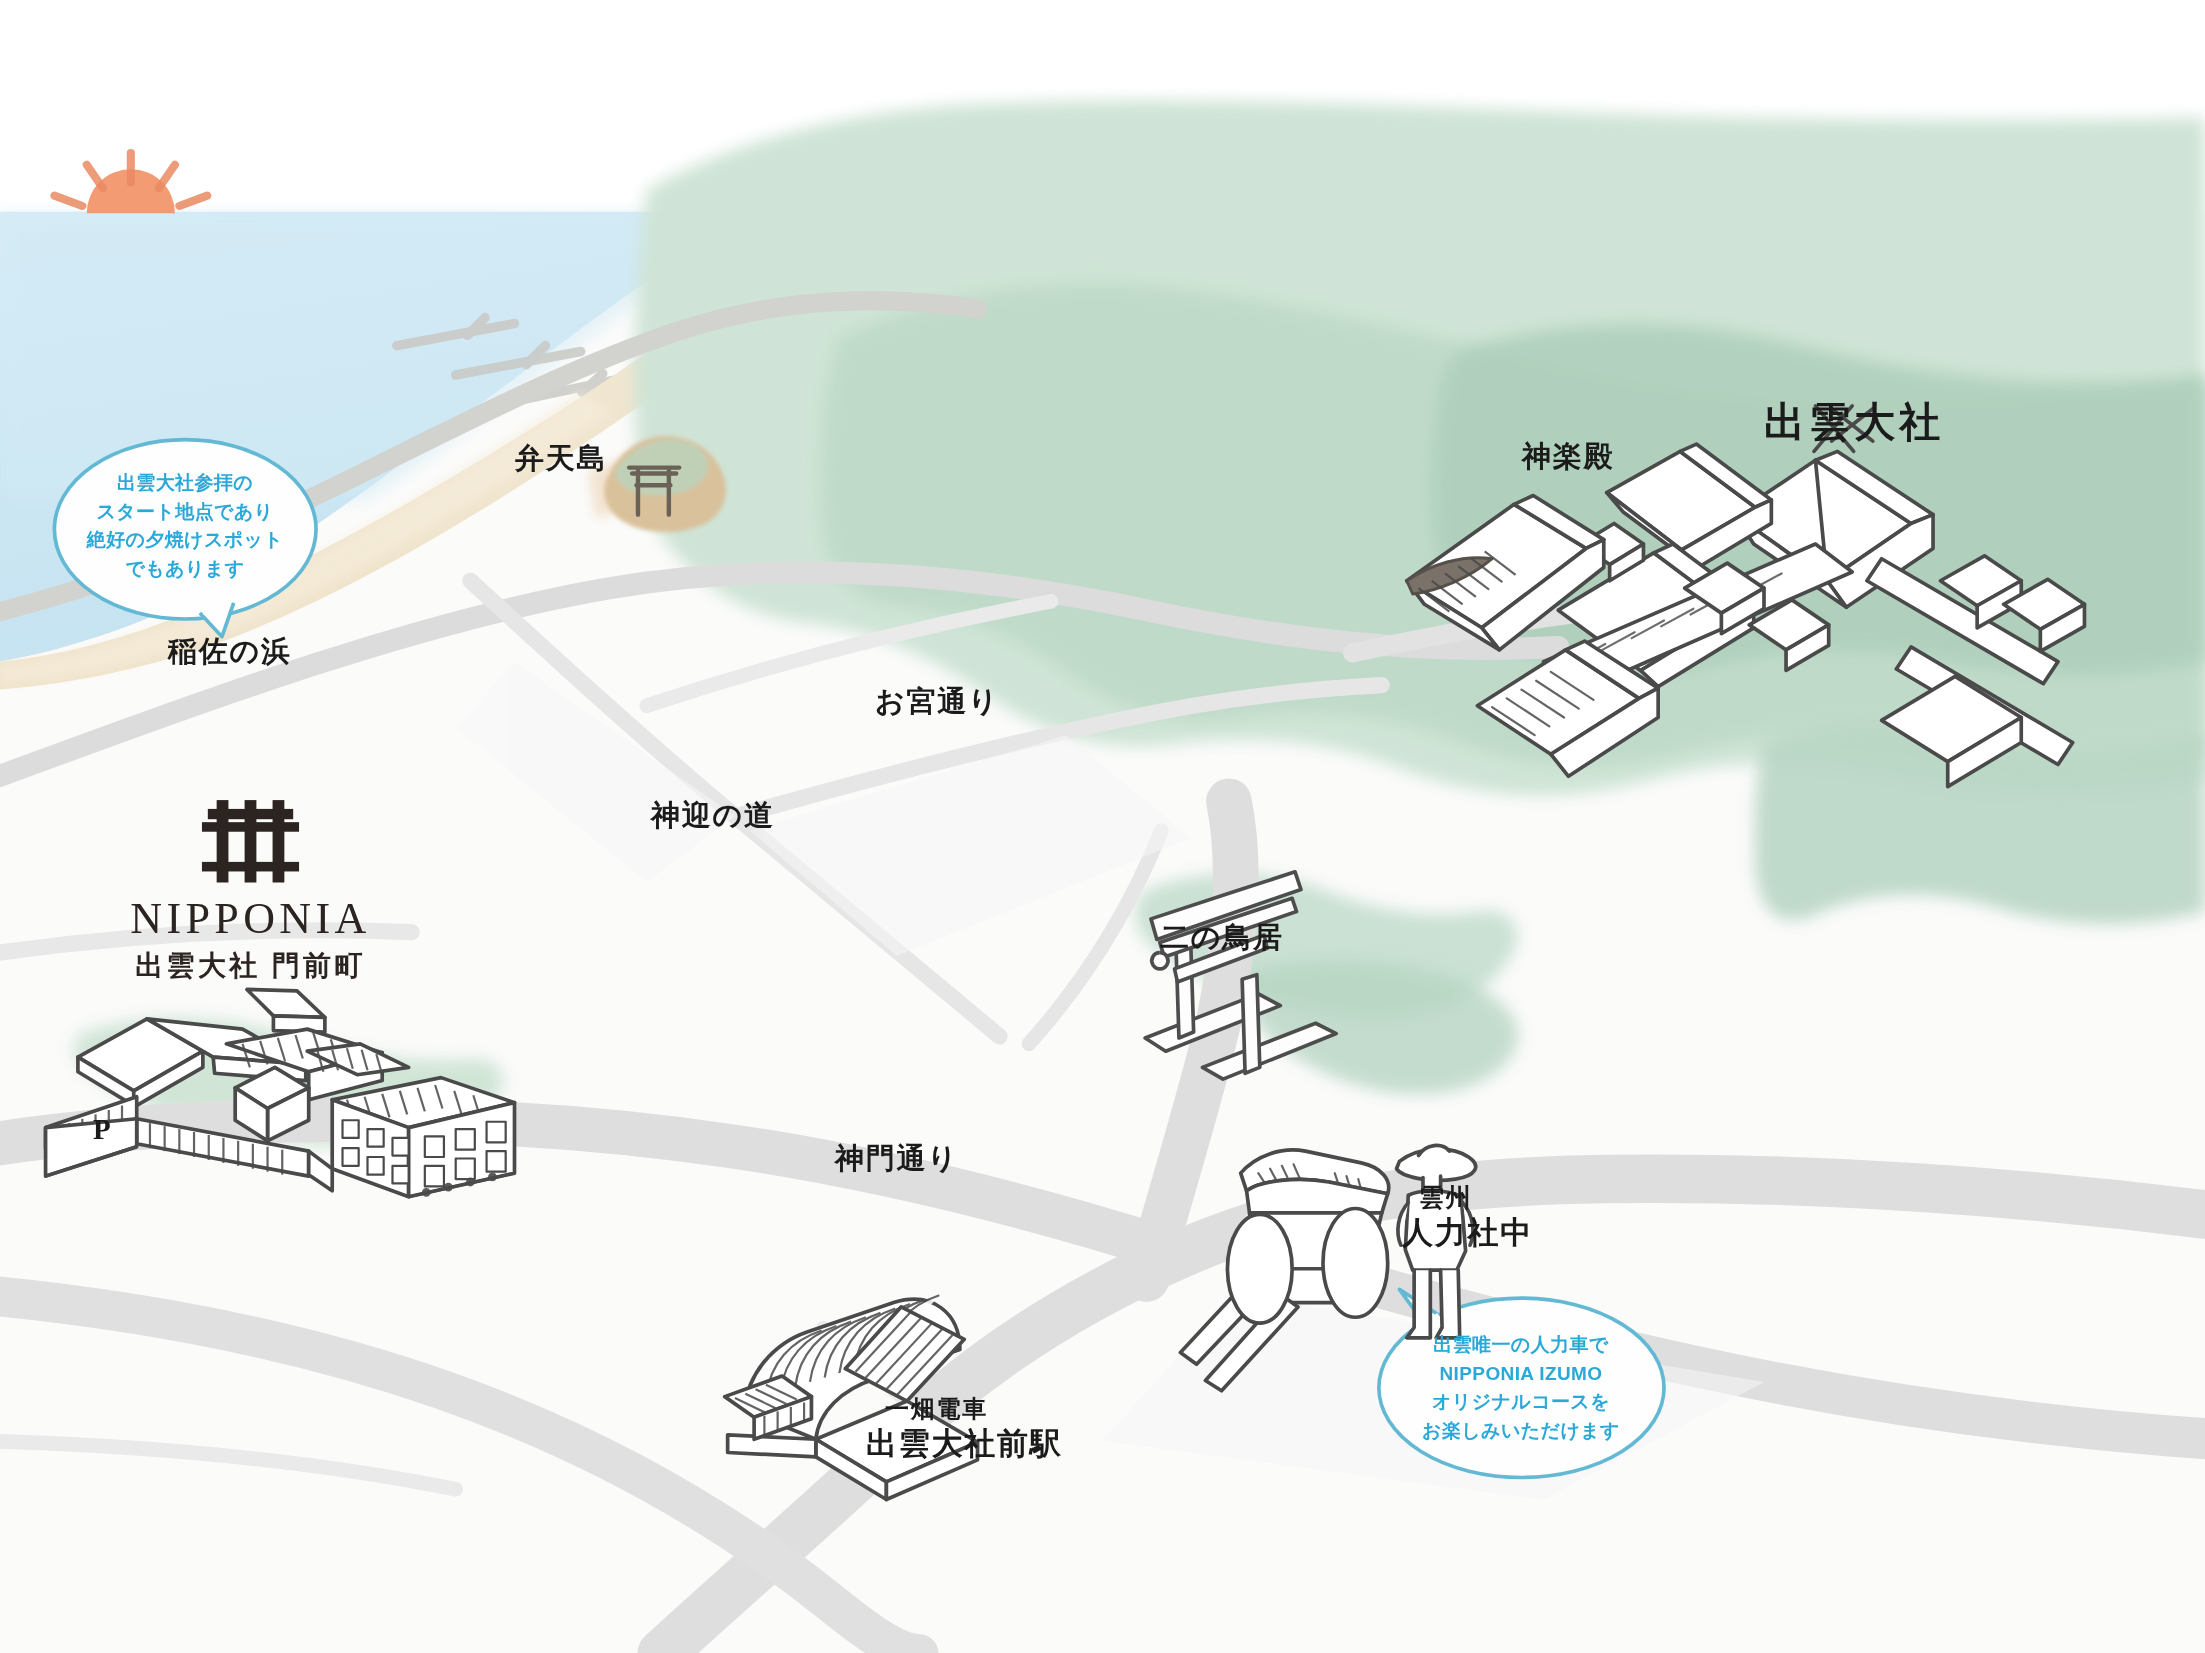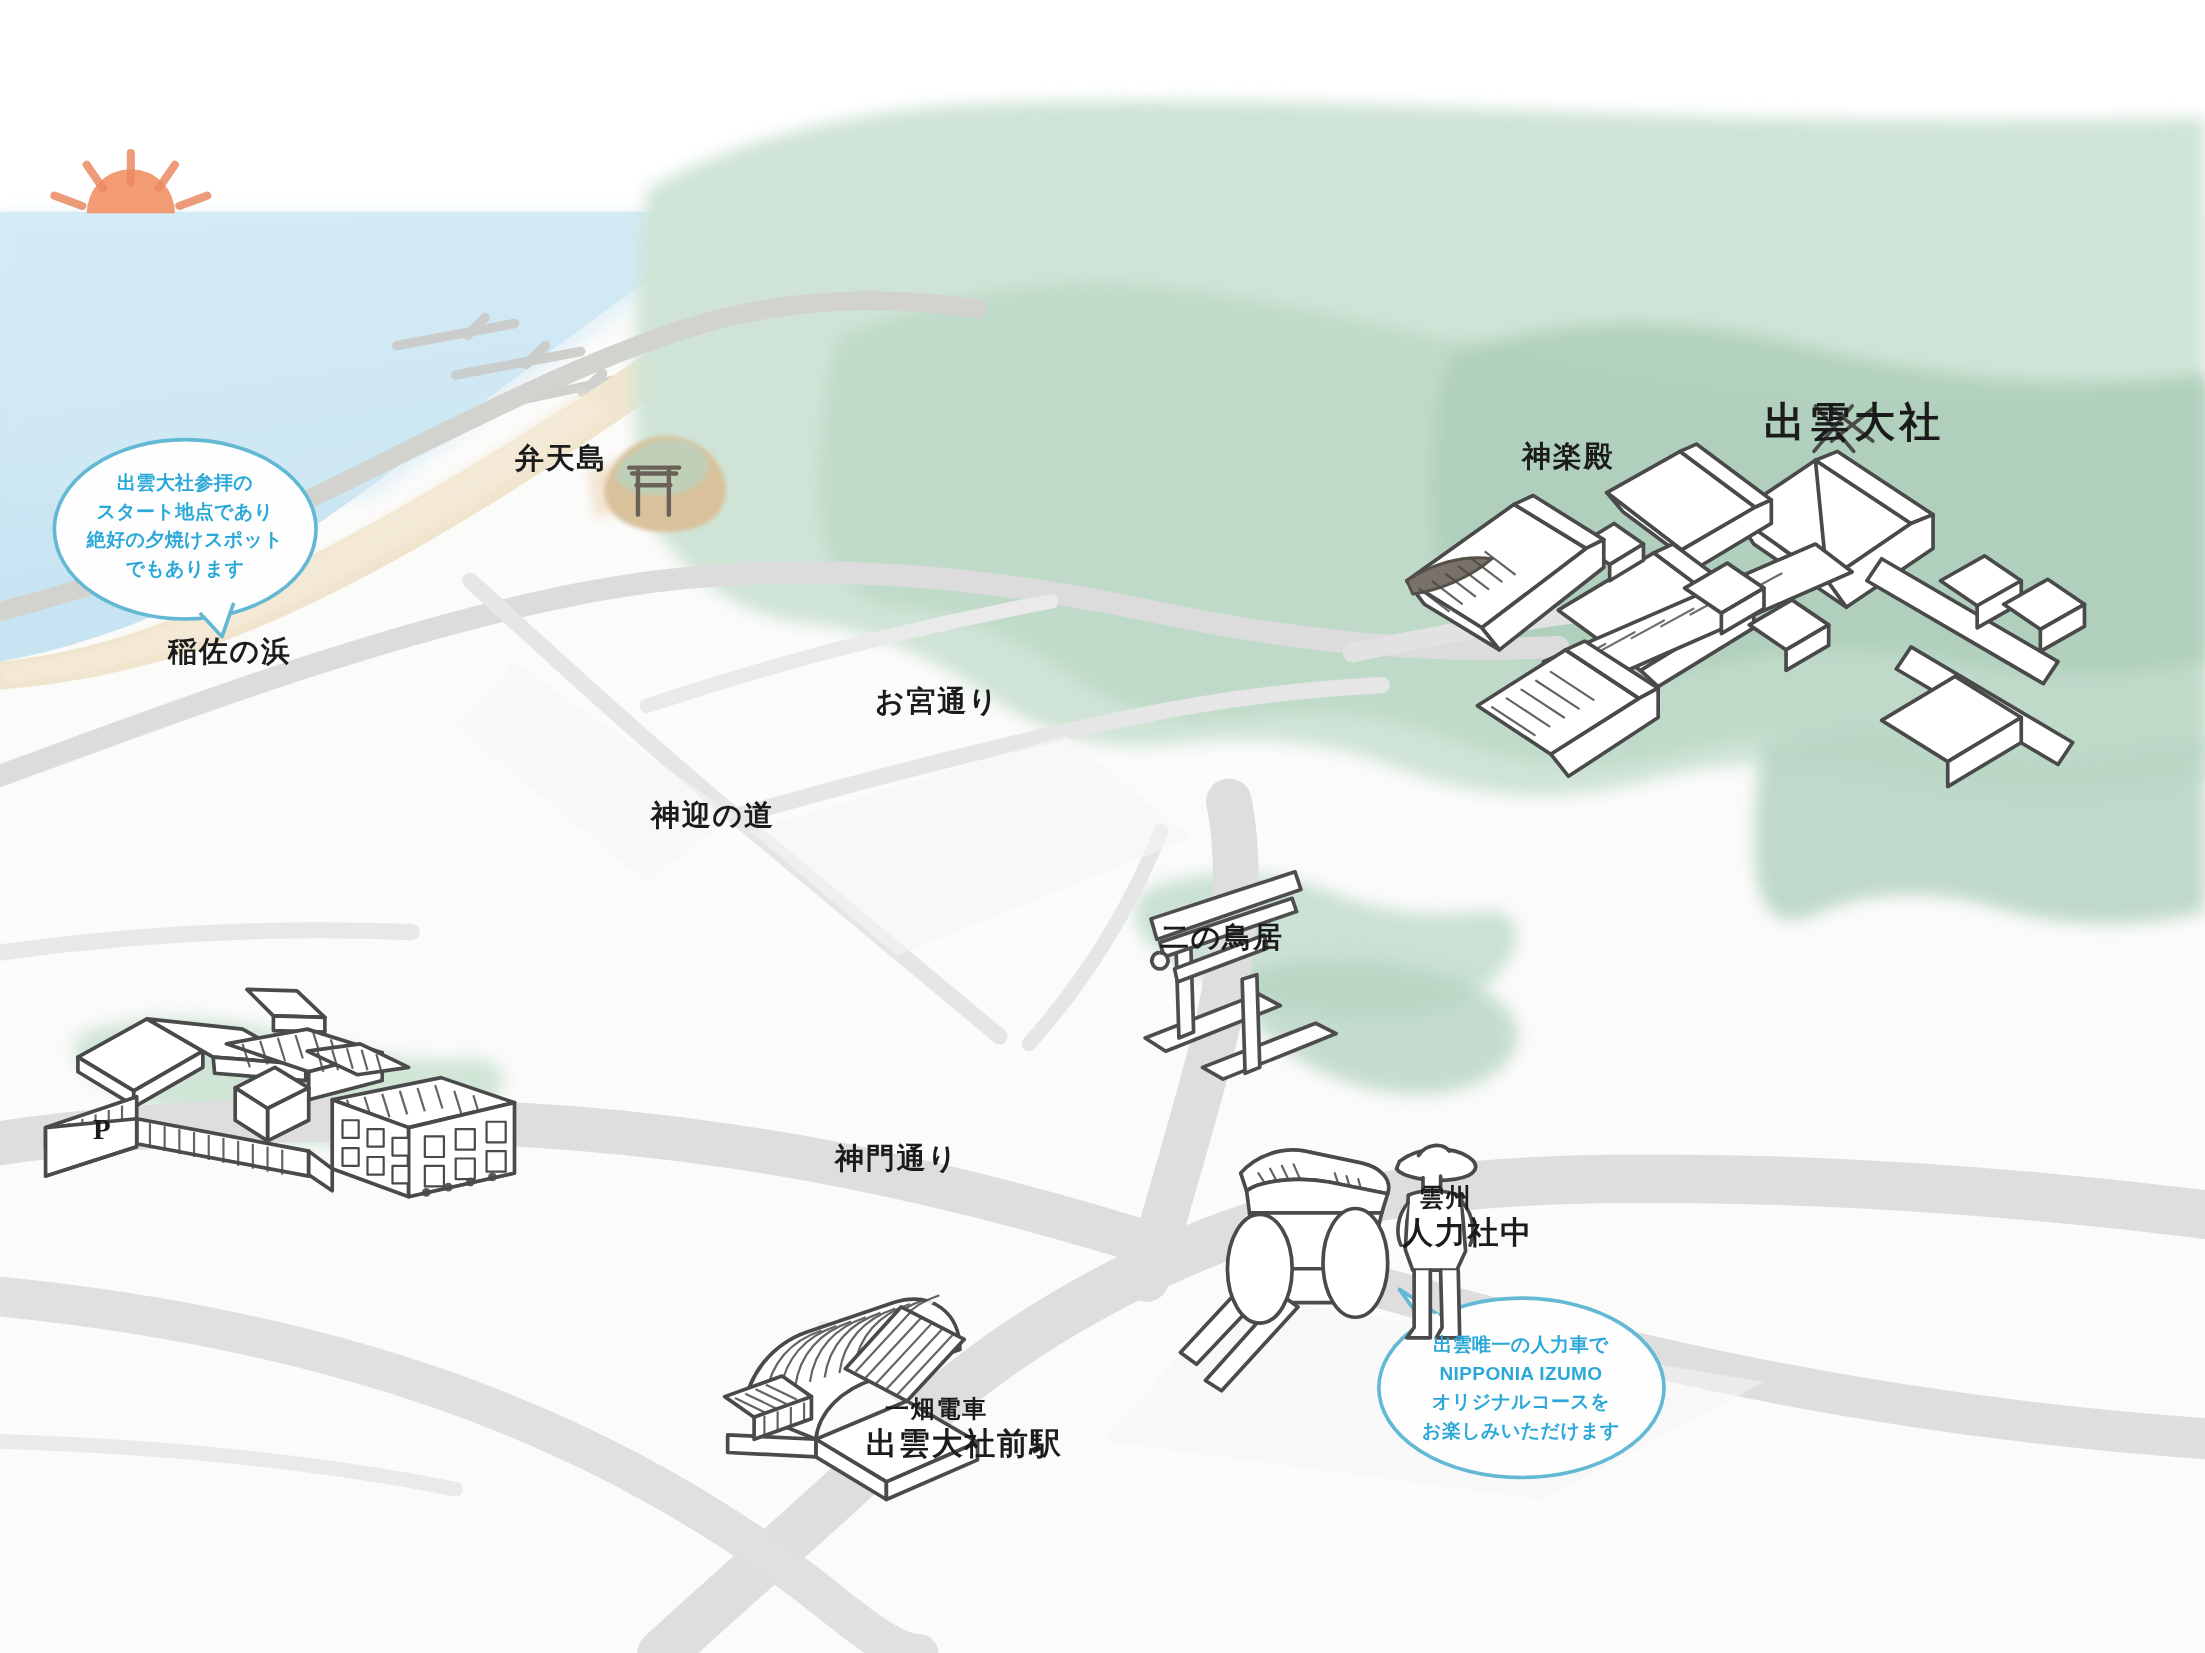--- a/index.html
+++ b/index.html
@@ -643,17 +643,31 @@
       <div class="bubble-text" style="left: 54px; top: 469px; width: 262px; font-family: Liberation Serif, serif;">出雲大社参拝の
 スタート地点であり
 絶好の夕焼けスポット
 でもあります</div>
       <div class="bubble-text" style="left: 1380px; top: 1331px; width: 282px;">出雲唯一の人力車で
 NIPPONIA IZUMO
 オリジナルコースを
 お楽しみいただけます</div>
     </div>
 
+  <div class="brand" style="left:107px;top:800px;width:287px;">
+    <svg width="103" height="87" viewBox="0 0 140 118" style="display:block;margin:0 auto;">
+      <g fill="#2b2420">
+        <rect x="12" y="12" width="116" height="14"></rect>
+        <rect x="4" y="30" width="132" height="13"></rect>
+        <rect x="4" y="84" width="132" height="13"></rect>
+        <rect x="24" y="0" width="16" height="112"></rect>
+        <rect x="62" y="0" width="16" height="112"></rect>
+        <rect x="100" y="0" width="16" height="112"></rect>
+      </g>
+    </svg>
+    <div class="wordmark">NIPPONIA</div>
+    <div class="sub">出雲大社 門前町</div>
+  </div>
 
   <div class="pmark" style="left:93px;top:1113px;">P</div>
 
 </div>
 
 
 </body></html>

